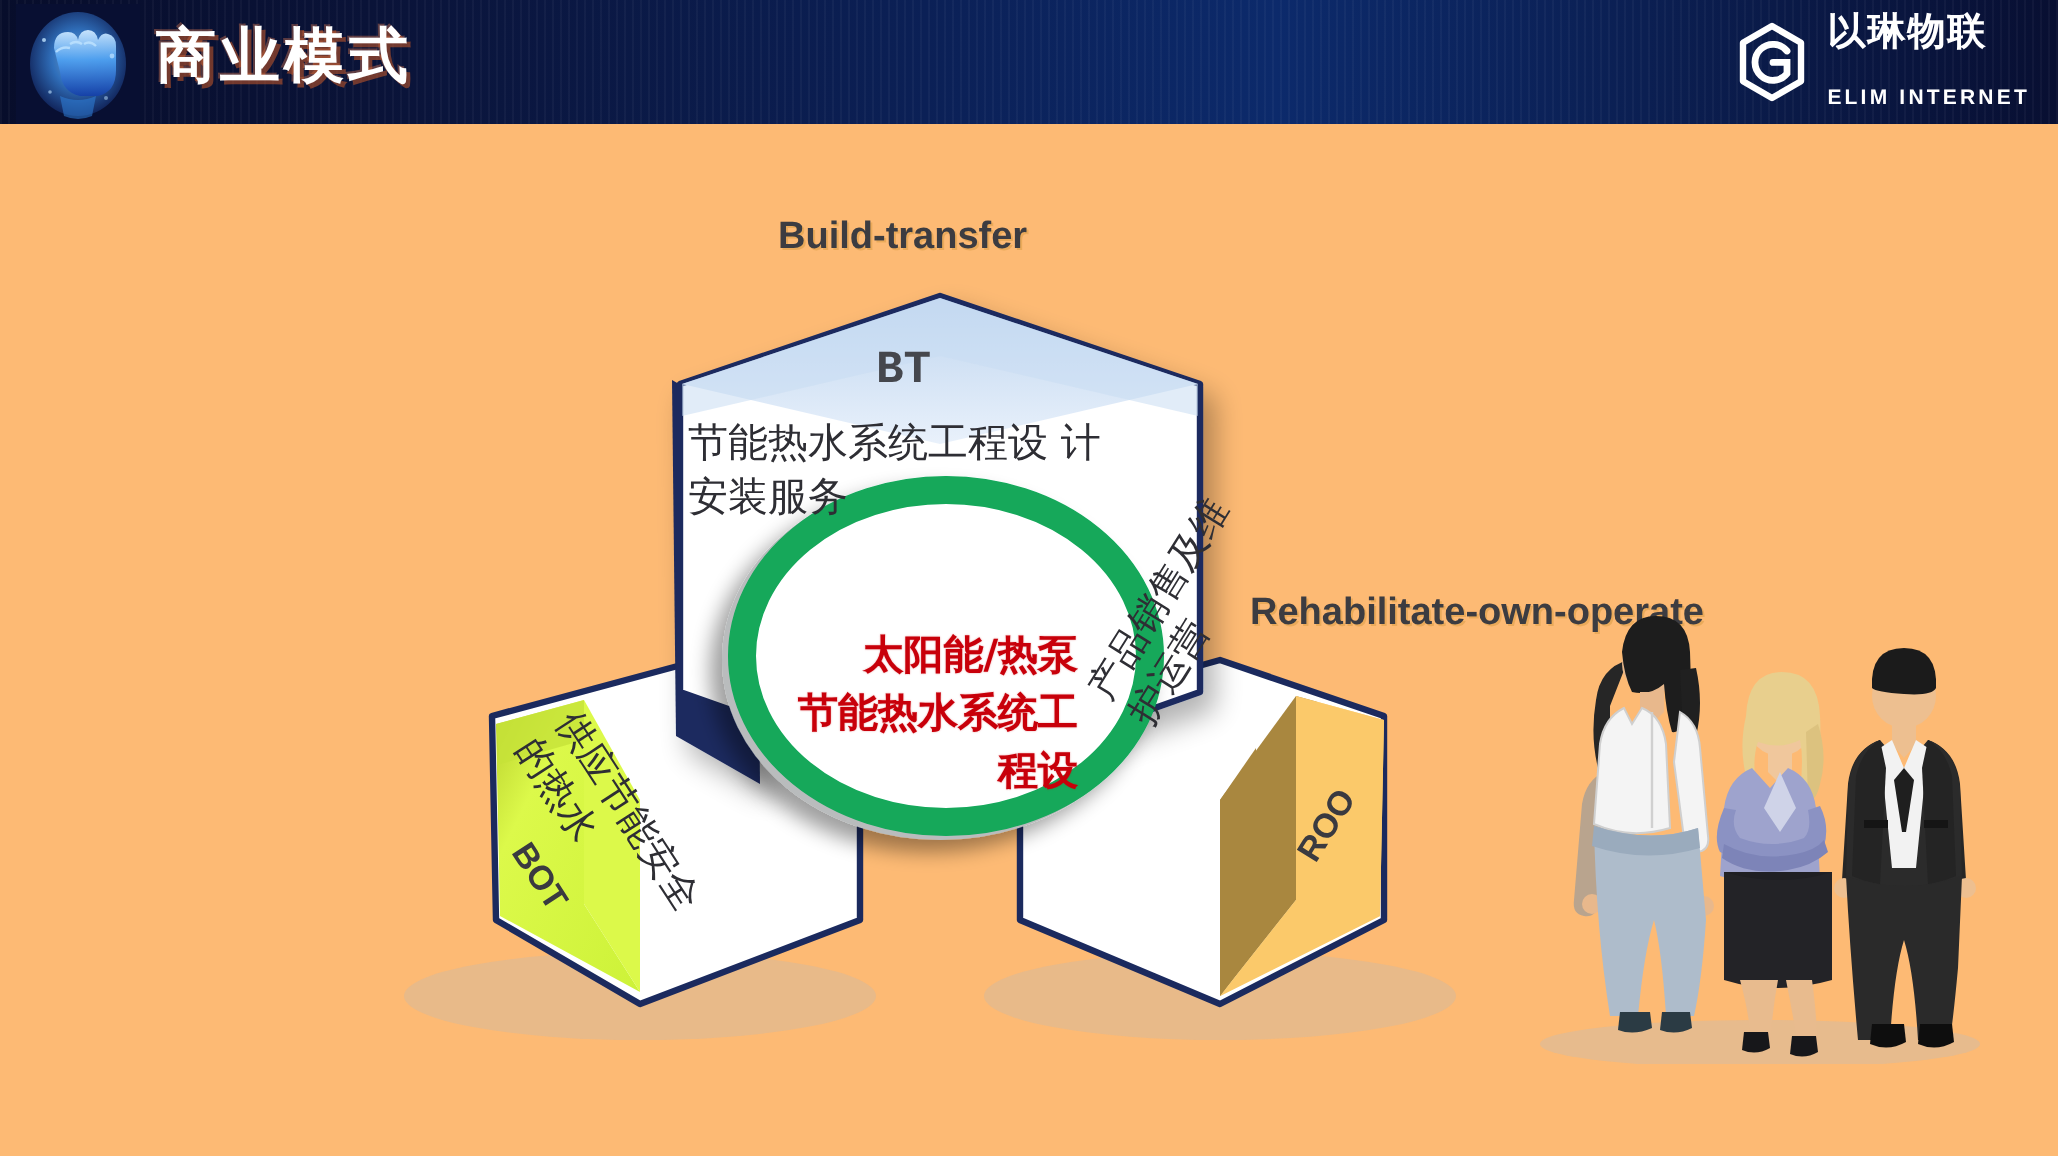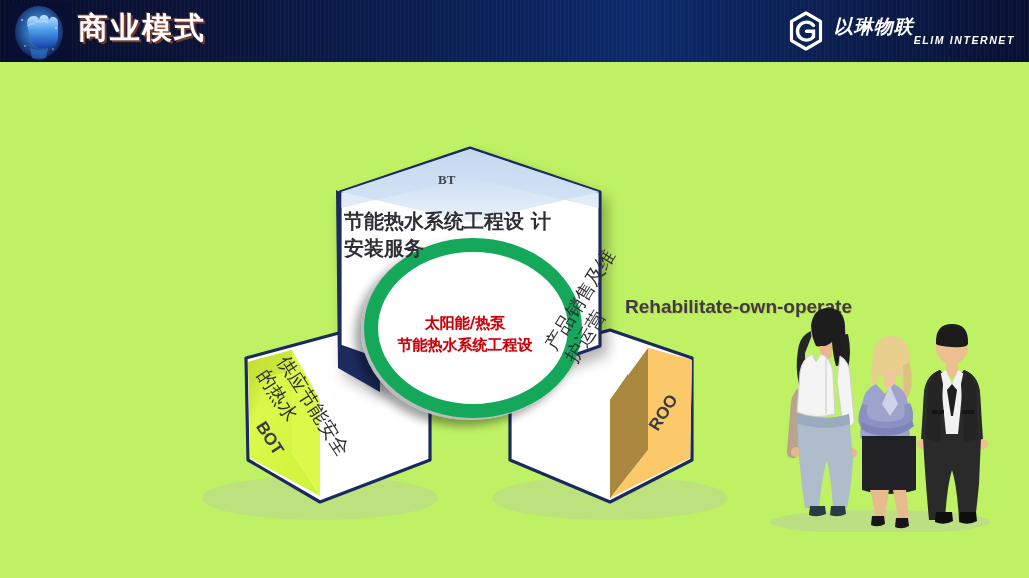--- a/index.html
+++ b/index.html
@@ -3,21 +3,21 @@
 <meta charset="utf-8">
 <style>
   html,body{margin:0;padding:0;}
   body{
     width:1029px;height:578px;
     background:#ececec;
     font-family:"Liberation Sans","DejaVu Sans",sans-serif;
     overflow:hidden;
     position:relative;
   }
-  #slide{position:absolute;inset:0;background:#bef264;}
+  #slide{position:absolute;inset:0;background:#fdba74;}
 
   
   #header{
     position:absolute;left:0;top:0;width:1029px;height:62px;
     background:linear-gradient(90deg,#070d2b 0%,#0a1338 18%,#0b2056 45%,#0c2a6b 62%,#0b1f52 80%,#080f32 100%);
     overflow:hidden;
   }
   #header-stripes{
     position:absolute;inset:0;
     background:repeating-linear-gradient(90deg,rgba(255,255,255,.035) 0 1px,rgba(255,255,255,0) 1px 4px);
@@ -31,21 +31,21 @@
     font-size:30px;font-weight:bold;color:#ffffff;
     letter-spacing:2px;
     text-shadow:2px 2px 0 rgba(200,90,40,.55), -1px -1px 0 rgba(255,140,90,.35);
     font-family:"DejaVu Sans","Liberation Sans",sans-serif;
   }
   #brand-logo{
     position:absolute;right:14px;top:9px;height:44px;
     display:flex;align-items:center;gap:8px;
   }
   #brand-mark{width:40px;height:40px;}
-  #brand-text{display:flex;flex-direction:row;line-height:1;font-style:italic;}
+  #brand-text{display:flex;flex-direction:column;line-height:1;}
   #brand-cn{
     color:#ffffff;font-size:19px;font-weight:bold;letter-spacing:1px;
     font-family:"DejaVu Sans","Liberation Sans",sans-serif;
   }
   #brand-en{
     color:#ffffff;font-size:10.5px;font-weight:bold;letter-spacing:1.6px;
     margin-top:18px;
     font-family:"Liberation Sans",sans-serif;
   }
 
@@ -61,35 +61,34 @@
   #cap-bot{left:73px;top:298px;}
   #cap-roo{left:625px;top:296px;}
 
   
   #diagram{position:absolute;left:180px;top:130px;width:580px;height:400px;}
   #diagram svg{display:block;}
 
   
   #bt-tag{
     position:absolute;left:438px;top:172px;
-    font-size:13px;font-weight:bold;color:#45474d;
-    font-family:Liberation Serif, serif;
+    font-size:23px;font-weight:bold;color:#45474d;
+    font-family:Liberation Mono, monospace;
   }
   #bt-body{
     position:absolute;left:344px;top:208px;width:235px;
     font-size:20px;line-height:1.35;color:#2e2e34;
     font-family:"DejaVu Sans","Liberation Sans",sans-serif;
-    font-weight:bold;
   }
 
   
   #center-text{
     position:absolute;left:391px;top:313px;width:148px;
-    text-align:center;color:#c8000a;font-weight:bold;
-    font-size:15px;line-height:1.45;
+    text-align:right;color:#c8000a;font-weight:bold;
+    font-size:20px;line-height:1.45;
     font-family:"DejaVu Sans","Liberation Sans",sans-serif;
     text-shadow:0 0 1px rgba(200,0,10,.4);
   }
 
   
   #bot-body{
     position:absolute;left:292px;top:352px;
     transform:rotate(57deg);transform-origin:0 0;
     font-size:19px;line-height:1.25;color:#2e2e34;
     font-family:"DejaVu Sans","Liberation Sans",sans-serif;
@@ -159,20 +158,21 @@
         <path d="M20 2 L34.5 10.4 L34.5 29.6 L20 38 L5.5 29.6 L5.5 10.4 Z" fill="none" stroke="#ffffff" stroke-width="3.2" stroke-linejoin="round"></path>
         <path d="M27.5 14.5 A9 9 0 1 0 27.5 25.8 L27.5 20.2 L20.5 20.2" fill="none" stroke="#ffffff" stroke-width="3.4" stroke-linecap="round"></path>
       </svg>
       <div id="brand-text">
         <span id="brand-cn">以琳物联</span>
         <span id="brand-en">ELIM INTERNET</span>
       </div>
     </div>
   </div>
 
+  <div class="caption" id="cap-bt">Build-transfer</div>
   <div class="caption" id="cap-roo">Rehabilitate-own-operate</div>
 
   <div id="diagram">
     <svg width="580" height="400" viewBox="0 0 580 400">
       <defs>
         <linearGradient id="btTop" x1="0" y1="0" x2="0" y2="1">
           <stop offset="0%" stop-color="#bed5ef"></stop>
           <stop offset="100%" stop-color="#e9f1fb"></stop>
         </linearGradient>
         <linearGradient id="botWedge" x1="0" y1="0" x2="1" y2="1">

